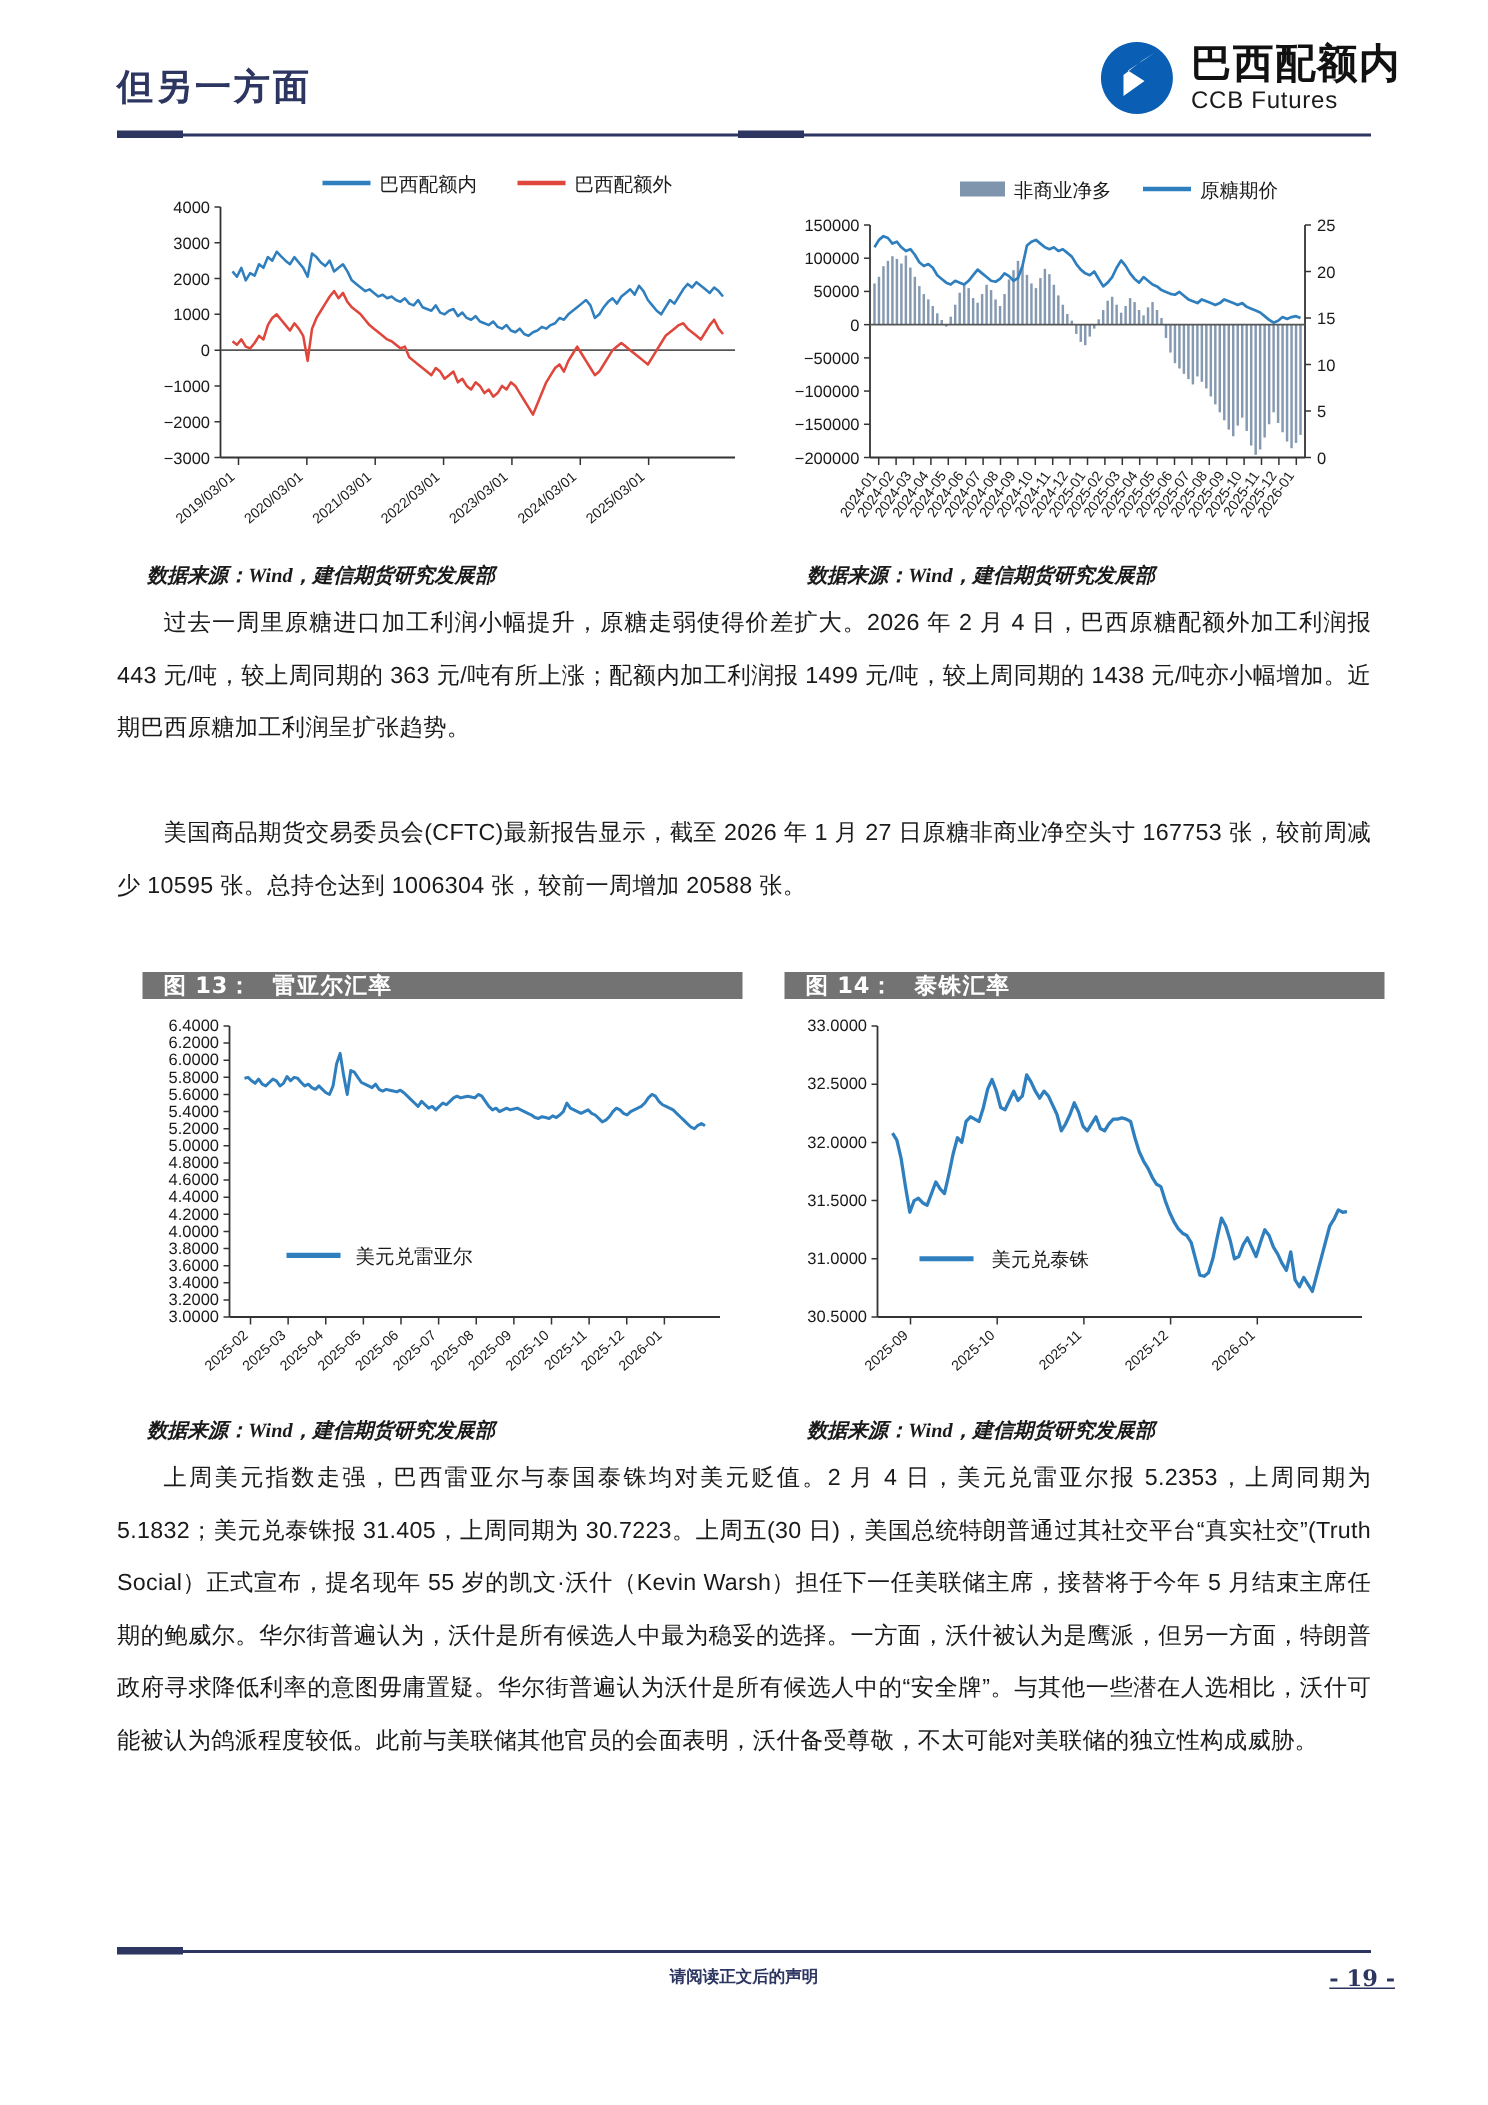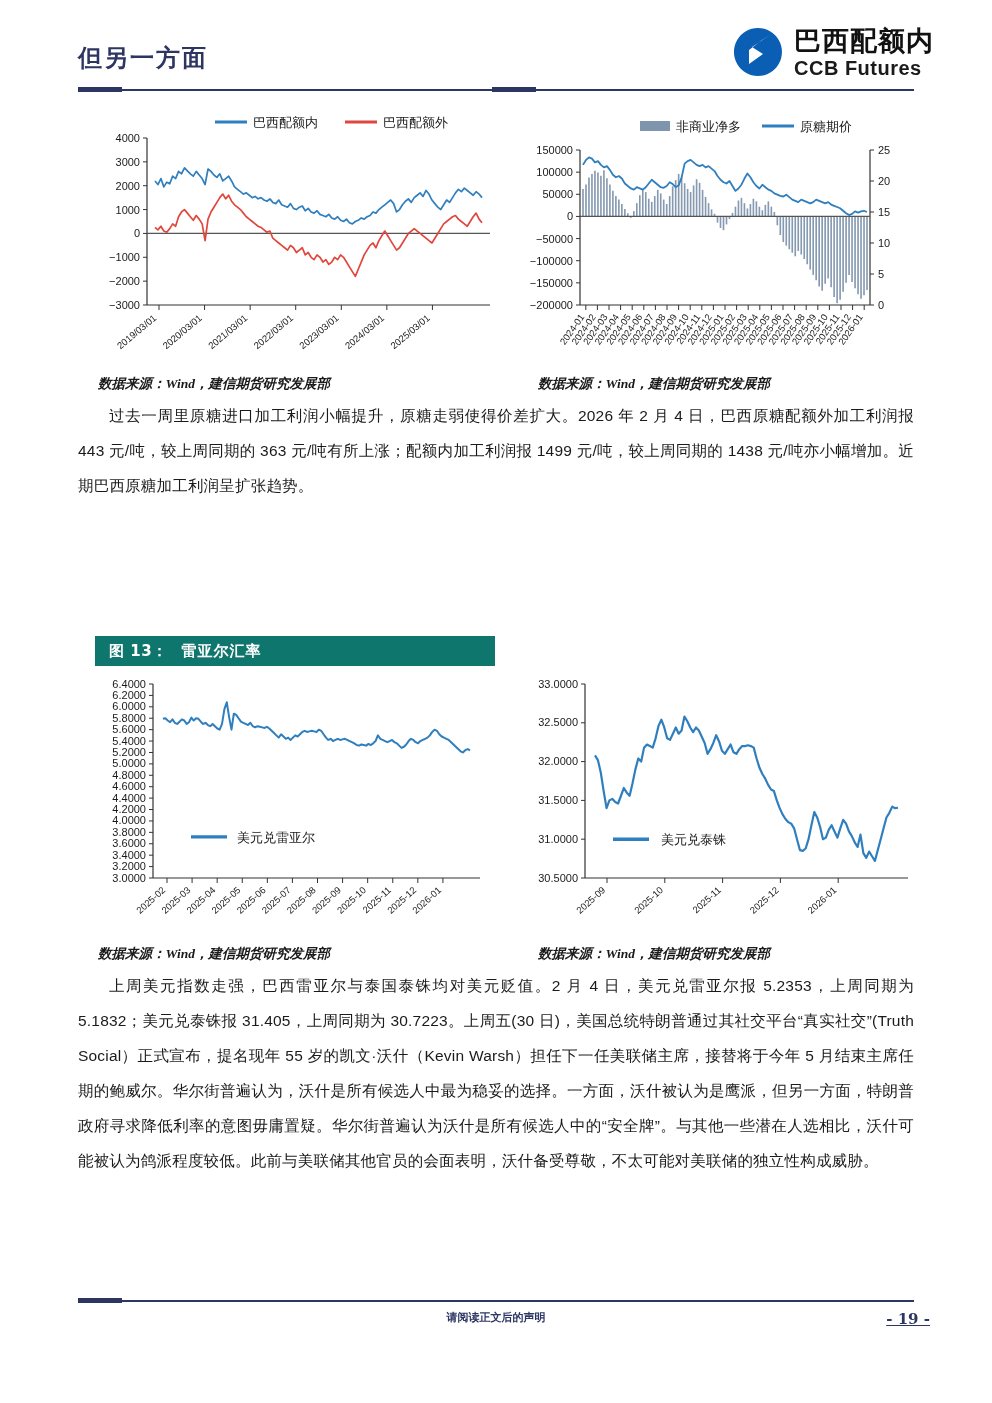--- a/index.html
+++ b/index.html
@@ -28,21 +28,21 @@
     display:flex; align-items:center; gap:10px;
   }
   .logo-mark{width:52px;height:52px;position:relative;}
   .logo-text{display:flex;flex-direction:column;line-height:1;}
   .logo-cn{
     font-family:"DejaVu Sans", sans-serif;
     font-weight:700; font-size:27px; color:#111; letter-spacing:1px;
   }
   .logo-en{
     font-family:"Liberation Sans", sans-serif;
-    font-weight:700; font-size:20px; color:#1a1a1a; letter-spacing:.5px;
+    font-weight:400; font-size:16px; color:#1a1a1a; letter-spacing:.5px;
     margin-top:4px;
   }
   .rule-top{
     position:absolute; left:78px; top:89px; width:836px; height:2px;
     background:#2d3561;
   }
   .rule-top-thick{
     position:absolute; left:78px; top:87px; width:44px; height:5px;
     background:#2d3561;
   }
@@ -55,22 +55,22 @@
   .chartbox{position:absolute;}
   .srcline{
     position:absolute;
     font-family:"Liberation Serif", serif;
     font-style:italic; font-weight:700; font-size:13.5px; color:#1a1a1a;
     white-space:nowrap;
   }
 
   
   .figbar{
-    position:absolute; height:30px; background:#0f766e;
-    display:flex; align-items:center;
+    position:absolute; height:18px; background:#737373;
+    display:flex; align-items:center;margin-top:12px;
   }
   .figbar .fl{
     color:#fff; font-family:"DejaVu Sans", sans-serif;
     font-weight:700; font-size:15px; padding-left:14px; letter-spacing:.5px;
     white-space:nowrap;
   }
   .figbar .ft{
     color:#fff; font-family:"DejaVu Sans", sans-serif;
     font-weight:700; font-size:15px; padding-left:14px; letter-spacing:1px;
     white-space:nowrap;
@@ -376,24 +376,31 @@
       </svg>
   </div>
 
   <div class="srcline" style="left:98px;top:375px;">数据来源：Wind，建信期货研究发展部</div>
   <div class="srcline" style="left:538px;top:375px;">数据来源：Wind，建信期货研究发展部</div>
 
   <div class="para" style="left:78px;top:398px;width:836px;">
     <p>过去一周里原糖进口加工利润小幅提升，原糖走弱使得价差扩大。2026 年 2 月 4 日，巴西原糖配额外加工利润报 443 元/吨，较上周同期的 363 元/吨有所上涨；配额内加工利润报 1499 元/吨，较上周同期的 1438 元/吨亦小幅增加。近期巴西原糖加工利润呈扩张趋势。</p>
   </div>
 
+  <div class="para" style="left:78px;top:538px;width:836px;">
+    <p>美国商品期货交易委员会(CFTC)最新报告显示，截至 2026 年 1 月 27 日原糖非商业净空头寸 167753 张，较前周减少 10595 张。总持仓达到 1006304 张，较前一周增加 20588 张。</p>
+  </div>
 
   <div class="figbar" style="left:95px;top:636px;width:400px;">
     <span class="fl">图 13：</span>
     <span class="ft">雷亚尔汇率</span>
+  </div>
+  <div class="figbar" style="left:523px;top:636px;width:400px;">
+    <span class="fl">图 14：</span>
+    <span class="ft">泰铢汇率</span>
   </div>
 
   <div class="chartbox" style="left:95px;top:672px;width:400px;height:265px;">
     <svg id="svg-brl" width="400" height="265" viewBox="0 0 400 265">
         <line x1="58" y1="12" x2="58" y2="206" stroke="#333" stroke-width="1.2"></line>
         <line x1="58" y1="206" x2="385" y2="206" stroke="#333" stroke-width="1.2"></line>
         <line x1="54" y1="12" x2="58" y2="12" stroke="#333" stroke-width="1"></line>
         <text x="51" y="15.5" class="tick" text-anchor="end">6.4000</text>
         <line x1="54" y1="23.411764705882362" x2="58" y2="23.411764705882362" stroke="#333" stroke-width="1"></line>
         <text x="51" y="26.911764705882362" class="tick" text-anchor="end">6.2000</text>

